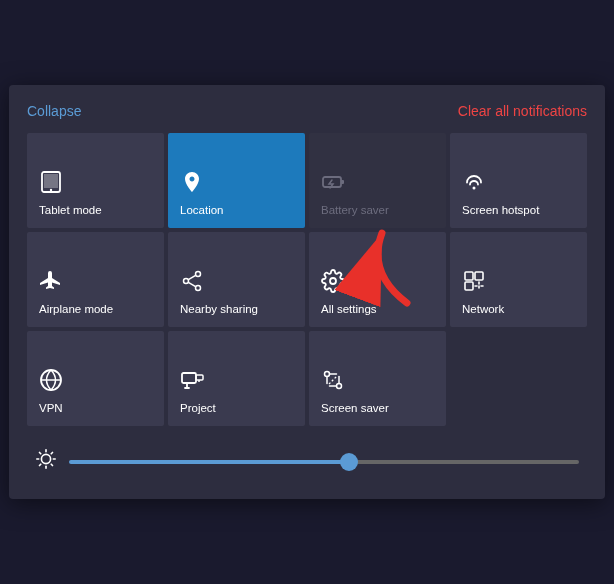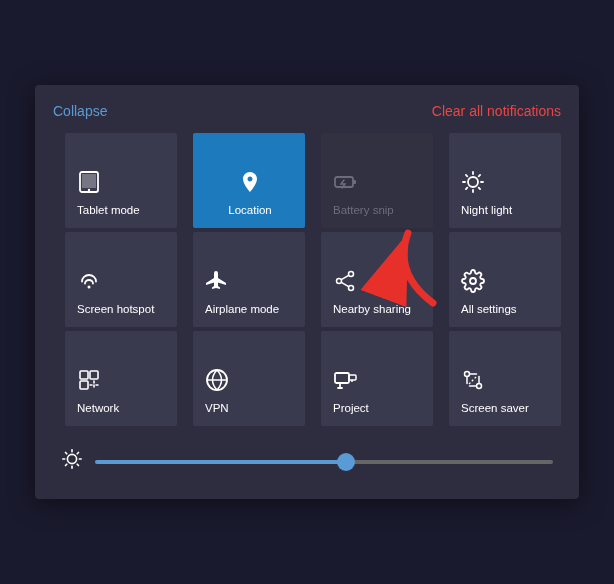--- a/index.html
+++ b/index.html
@@ -6,21 +6,21 @@
     body {
       background: #1a1a2e;
       display: flex;
       justify-content: center;
       align-items: center;
       min-height: 100vh;
       font-family: 'Segoe UI', Arial, sans-serif;
     }
     .panel {
       background: #2d2d3f;
-      width: 544px;
+      width: 596px;
       padding: 18px 18px 20px 18px;
       border-radius: 4px;
       box-shadow: 0 4px 24px rgba(0,0,0,0.5);
     }
     .top-bar {
       display: flex;
       justify-content: space-between;
       align-items: center;
       margin-bottom: 14px;
     }
@@ -51,25 +51,23 @@
       background: #3a3a4f;
       display: flex;
       flex-direction: column;
       align-items: flex-start;
       justify-content: flex-end;
       padding: 10px 10px 10px 12px;
       min-height: 95px;
       border-radius: 2px;
       cursor: pointer;
       position: relative;
-      margin-left: 12px;
     }
     .tile.active {
       background: #1d7abc;
-      align-items: center;
     }
     .tile.disabled-tile {
       background: #333344;
       opacity: 0.7;
     }
     .tile-icon {
       font-size: 22px;
       color: #ffffff;
       margin-bottom: 6px;
       line-height: 1;
@@ -161,40 +159,24 @@
     </div>
 
     <div class="tile disabled-tile">
       <div class="tile-icon">
         <svg width="24" height="24" viewBox="0 0 24 24" fill="none">
           <rect x="2" y="7" width="18" height="10" rx="2" stroke="#888899" stroke-width="1.8" fill="none"></rect>
           <rect x="20" y="10" width="3" height="4" rx="1" fill="#888899"></rect>
           <path d="M11 10l-3 4h4l-3 4" stroke="#888899" stroke-width="1.5" stroke-linecap="round" fill="none"></path>
         </svg>
       </div>
-      <div class="tile-label">Battery snip</div>
-    </div>
-
-
-    <div class="tile">
-      <div class="tile-icon">
-        <svg width="24" height="24" viewBox="0 0 24 24" fill="none">
-          <circle cx="12" cy="12" r="5" stroke="white" stroke-width="1.8" fill="none"></circle>
-          <line x1="12" y1="2" x2="12" y2="4" stroke="white" stroke-width="1.8" stroke-linecap="round"></line>
-          <line x1="12" y1="20" x2="12" y2="22" stroke="white" stroke-width="1.8" stroke-linecap="round"></line>
-          <line x1="2" y1="12" x2="4" y2="12" stroke="white" stroke-width="1.8" stroke-linecap="round"></line>
-          <line x1="20" y1="12" x2="22" y2="12" stroke="white" stroke-width="1.8" stroke-linecap="round"></line>
-          <line x1="4.9" y1="4.9" x2="6.3" y2="6.3" stroke="white" stroke-width="1.8" stroke-linecap="round"></line>
-          <line x1="17.7" y1="17.7" x2="19.1" y2="19.1" stroke="white" stroke-width="1.8" stroke-linecap="round"></line>
-          <line x1="4.9" y1="19.1" x2="6.3" y2="17.7" stroke="white" stroke-width="1.8" stroke-linecap="round"></line>
-          <line x1="17.7" y1="6.3" x2="19.1" y2="4.9" stroke="white" stroke-width="1.8" stroke-linecap="round"></line>
-        </svg>
-      </div>
-      <div class="tile-label">Night light</div>
-    </div>
+      <div class="tile-label">Battery saver</div>
+    </div>
+
+
 
     <div class="tile">
       <div class="tile-icon">
         <svg width="24" height="24" viewBox="0 0 24 24" fill="none">
           <path d="M5 12.5C5 8.9 8.1 6 12 6s7 2.9 7 6.5" stroke="white" stroke-width="1.8" stroke-linecap="round" fill="none"></path>
           <path d="M8 14.5C8 12.6 9.8 11 12 11s4 1.6 4 3.5" stroke="white" stroke-width="1.8" stroke-linecap="round" fill="none"></path>
           <circle cx="12" cy="18" r="1.5" fill="white"></circle>
         </svg>
       </div>
       <div class="tile-label">Screen hotspot</div>

